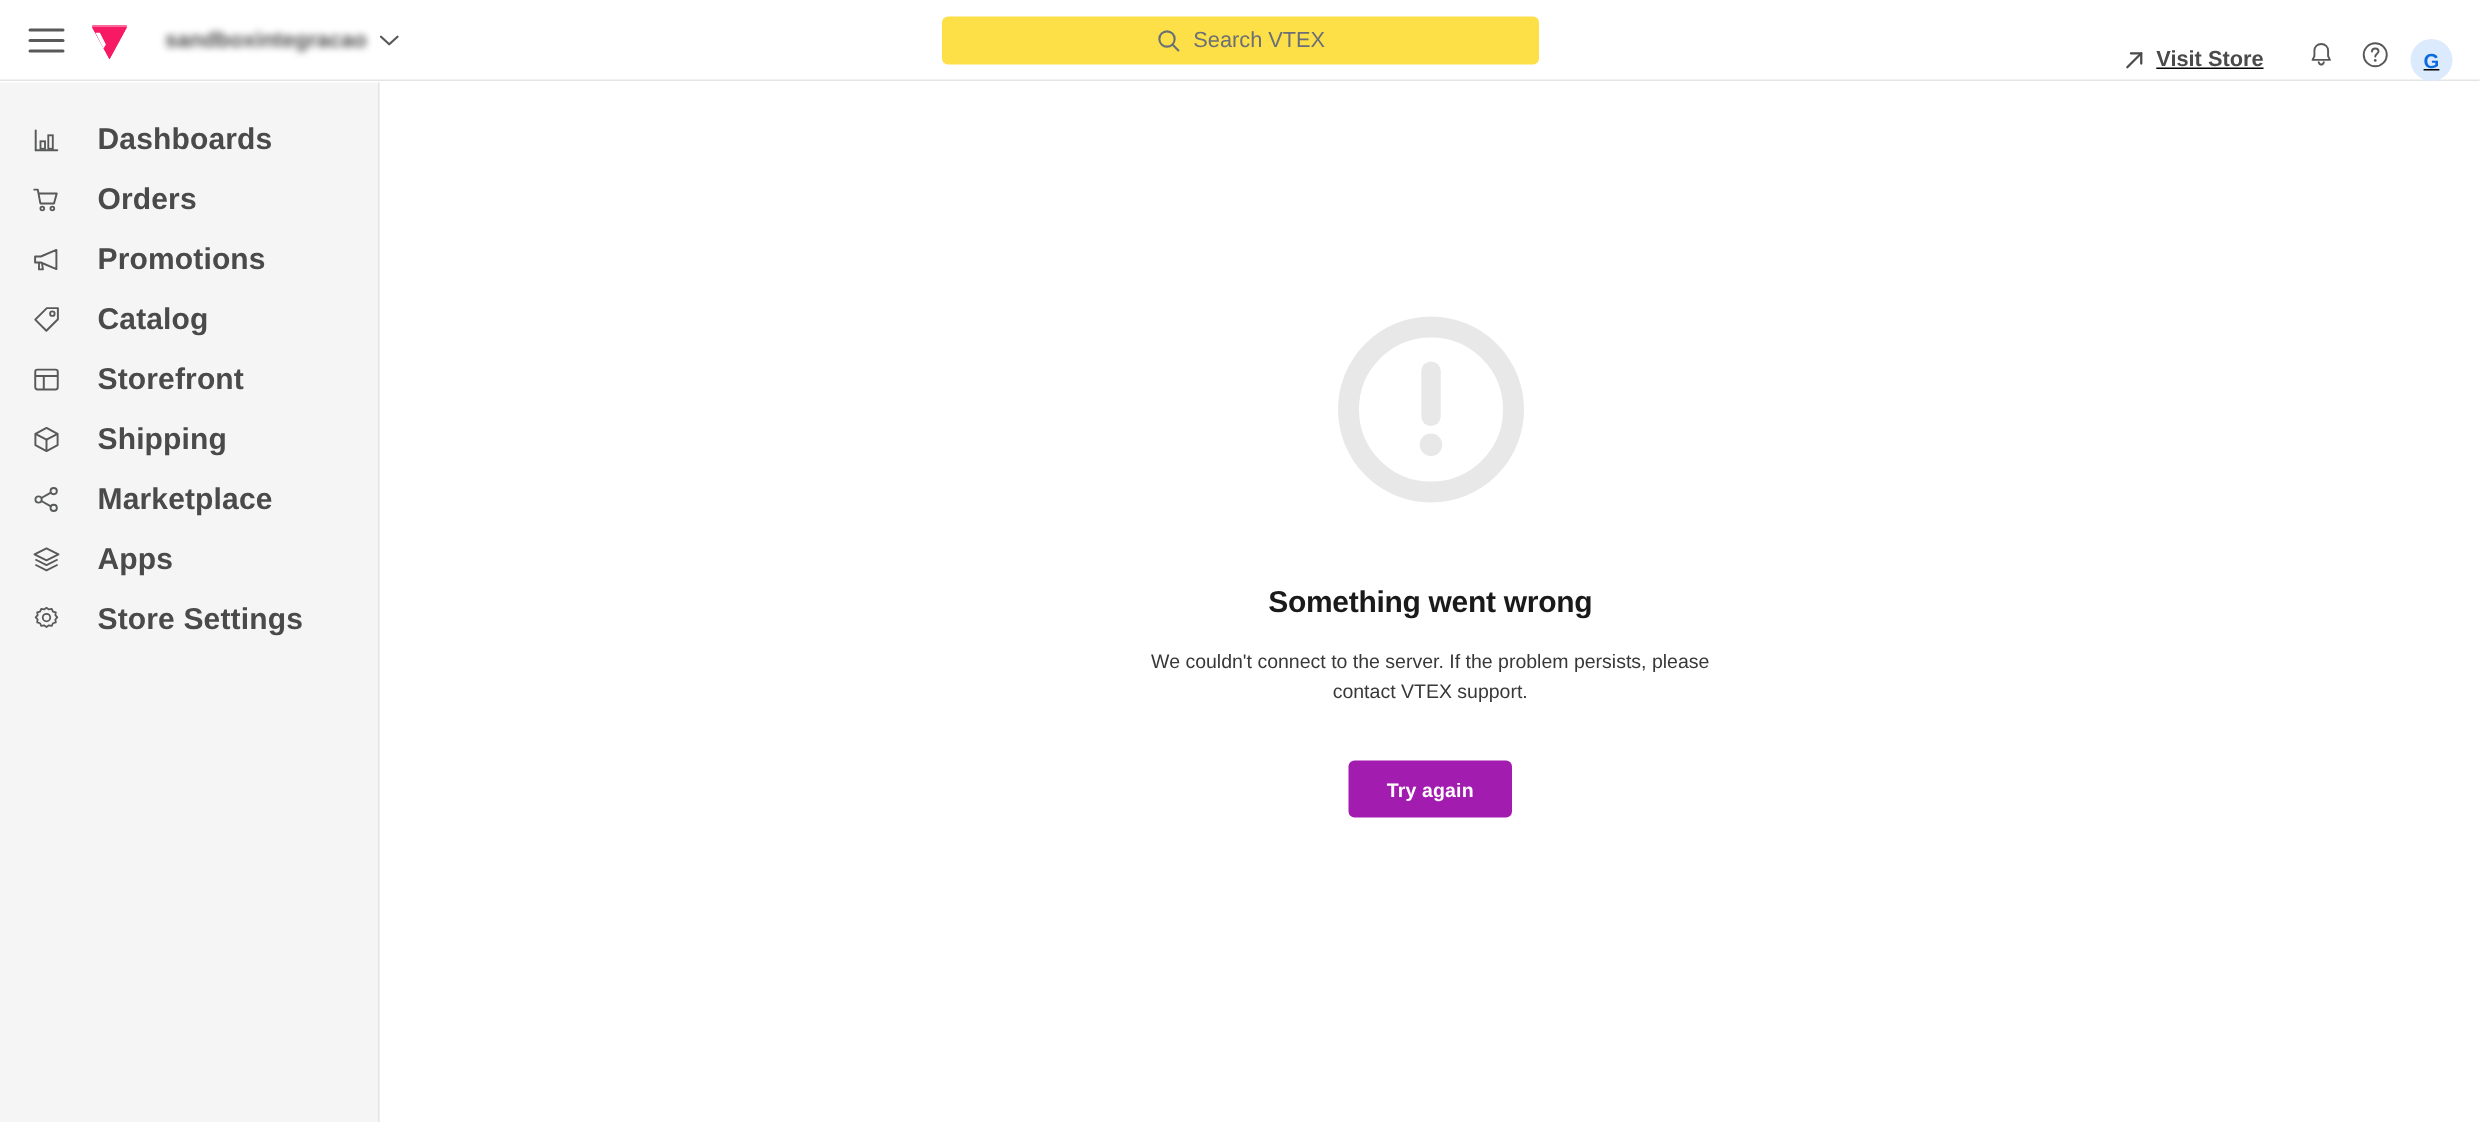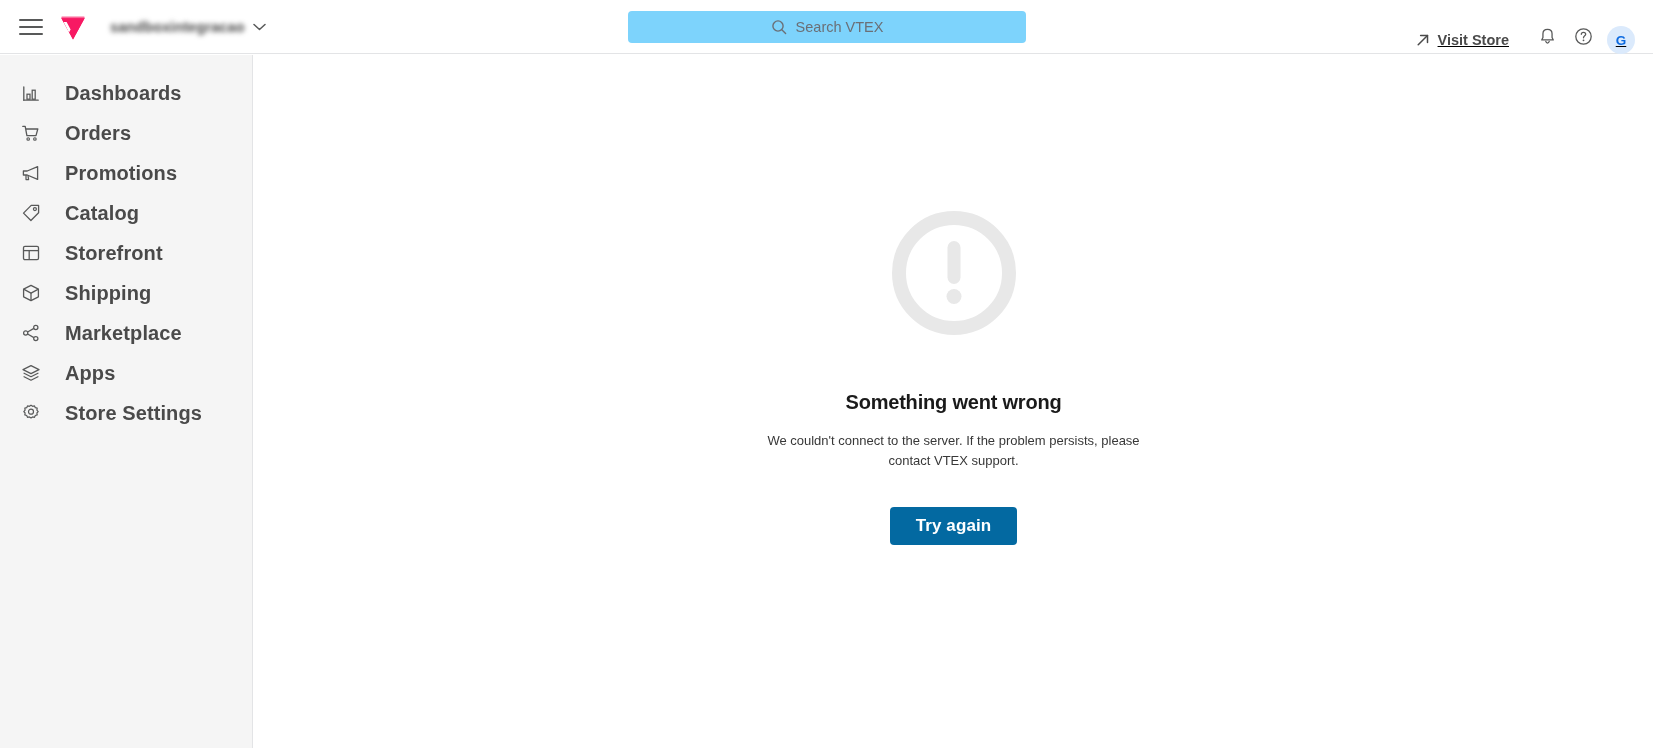--- a/index.html
+++ b/index.html
@@ -64,21 +64,21 @@
   }
   .chev {
     width: 13px; height: 8px;
     flex: 0 0 auto;
   }
 
   .search-wrap {
     position: absolute;
     left: 628px; top: 11px;
     width: 398px; height: 32px;
-    background: #7dd3fc;
+    background: #fde047;
     border-radius: 4px;
     display: flex;
     align-items: center;
     justify-content: center;
     cursor: text;
   }
   .search-inner {
     display: flex;
     align-items: center;
     gap: 9px;
@@ -194,27 +194,27 @@
   .err-desc {
     margin-top: 17px;
     width: 400px;
     text-align: center;
     font-size: 13px;
     line-height: 20px;
     color: #383838;
   }
   .try-again {
     margin-top: 36px;
-    background: #0369a1;
+    background: #a21caf;
     color: #ffffff;
     border: none;
     border-radius: 4px;
     height: 38px;
     padding: 0 26px;
-    font-size: 17px;
+    font-size: 13px;
     font-weight: 700;
     font-family: "Liberation Sans", sans-serif;
     cursor: pointer;
     letter-spacing: 0.1px;
   }
 </style>
 </head>
 <body>
 
 <div class="header">

